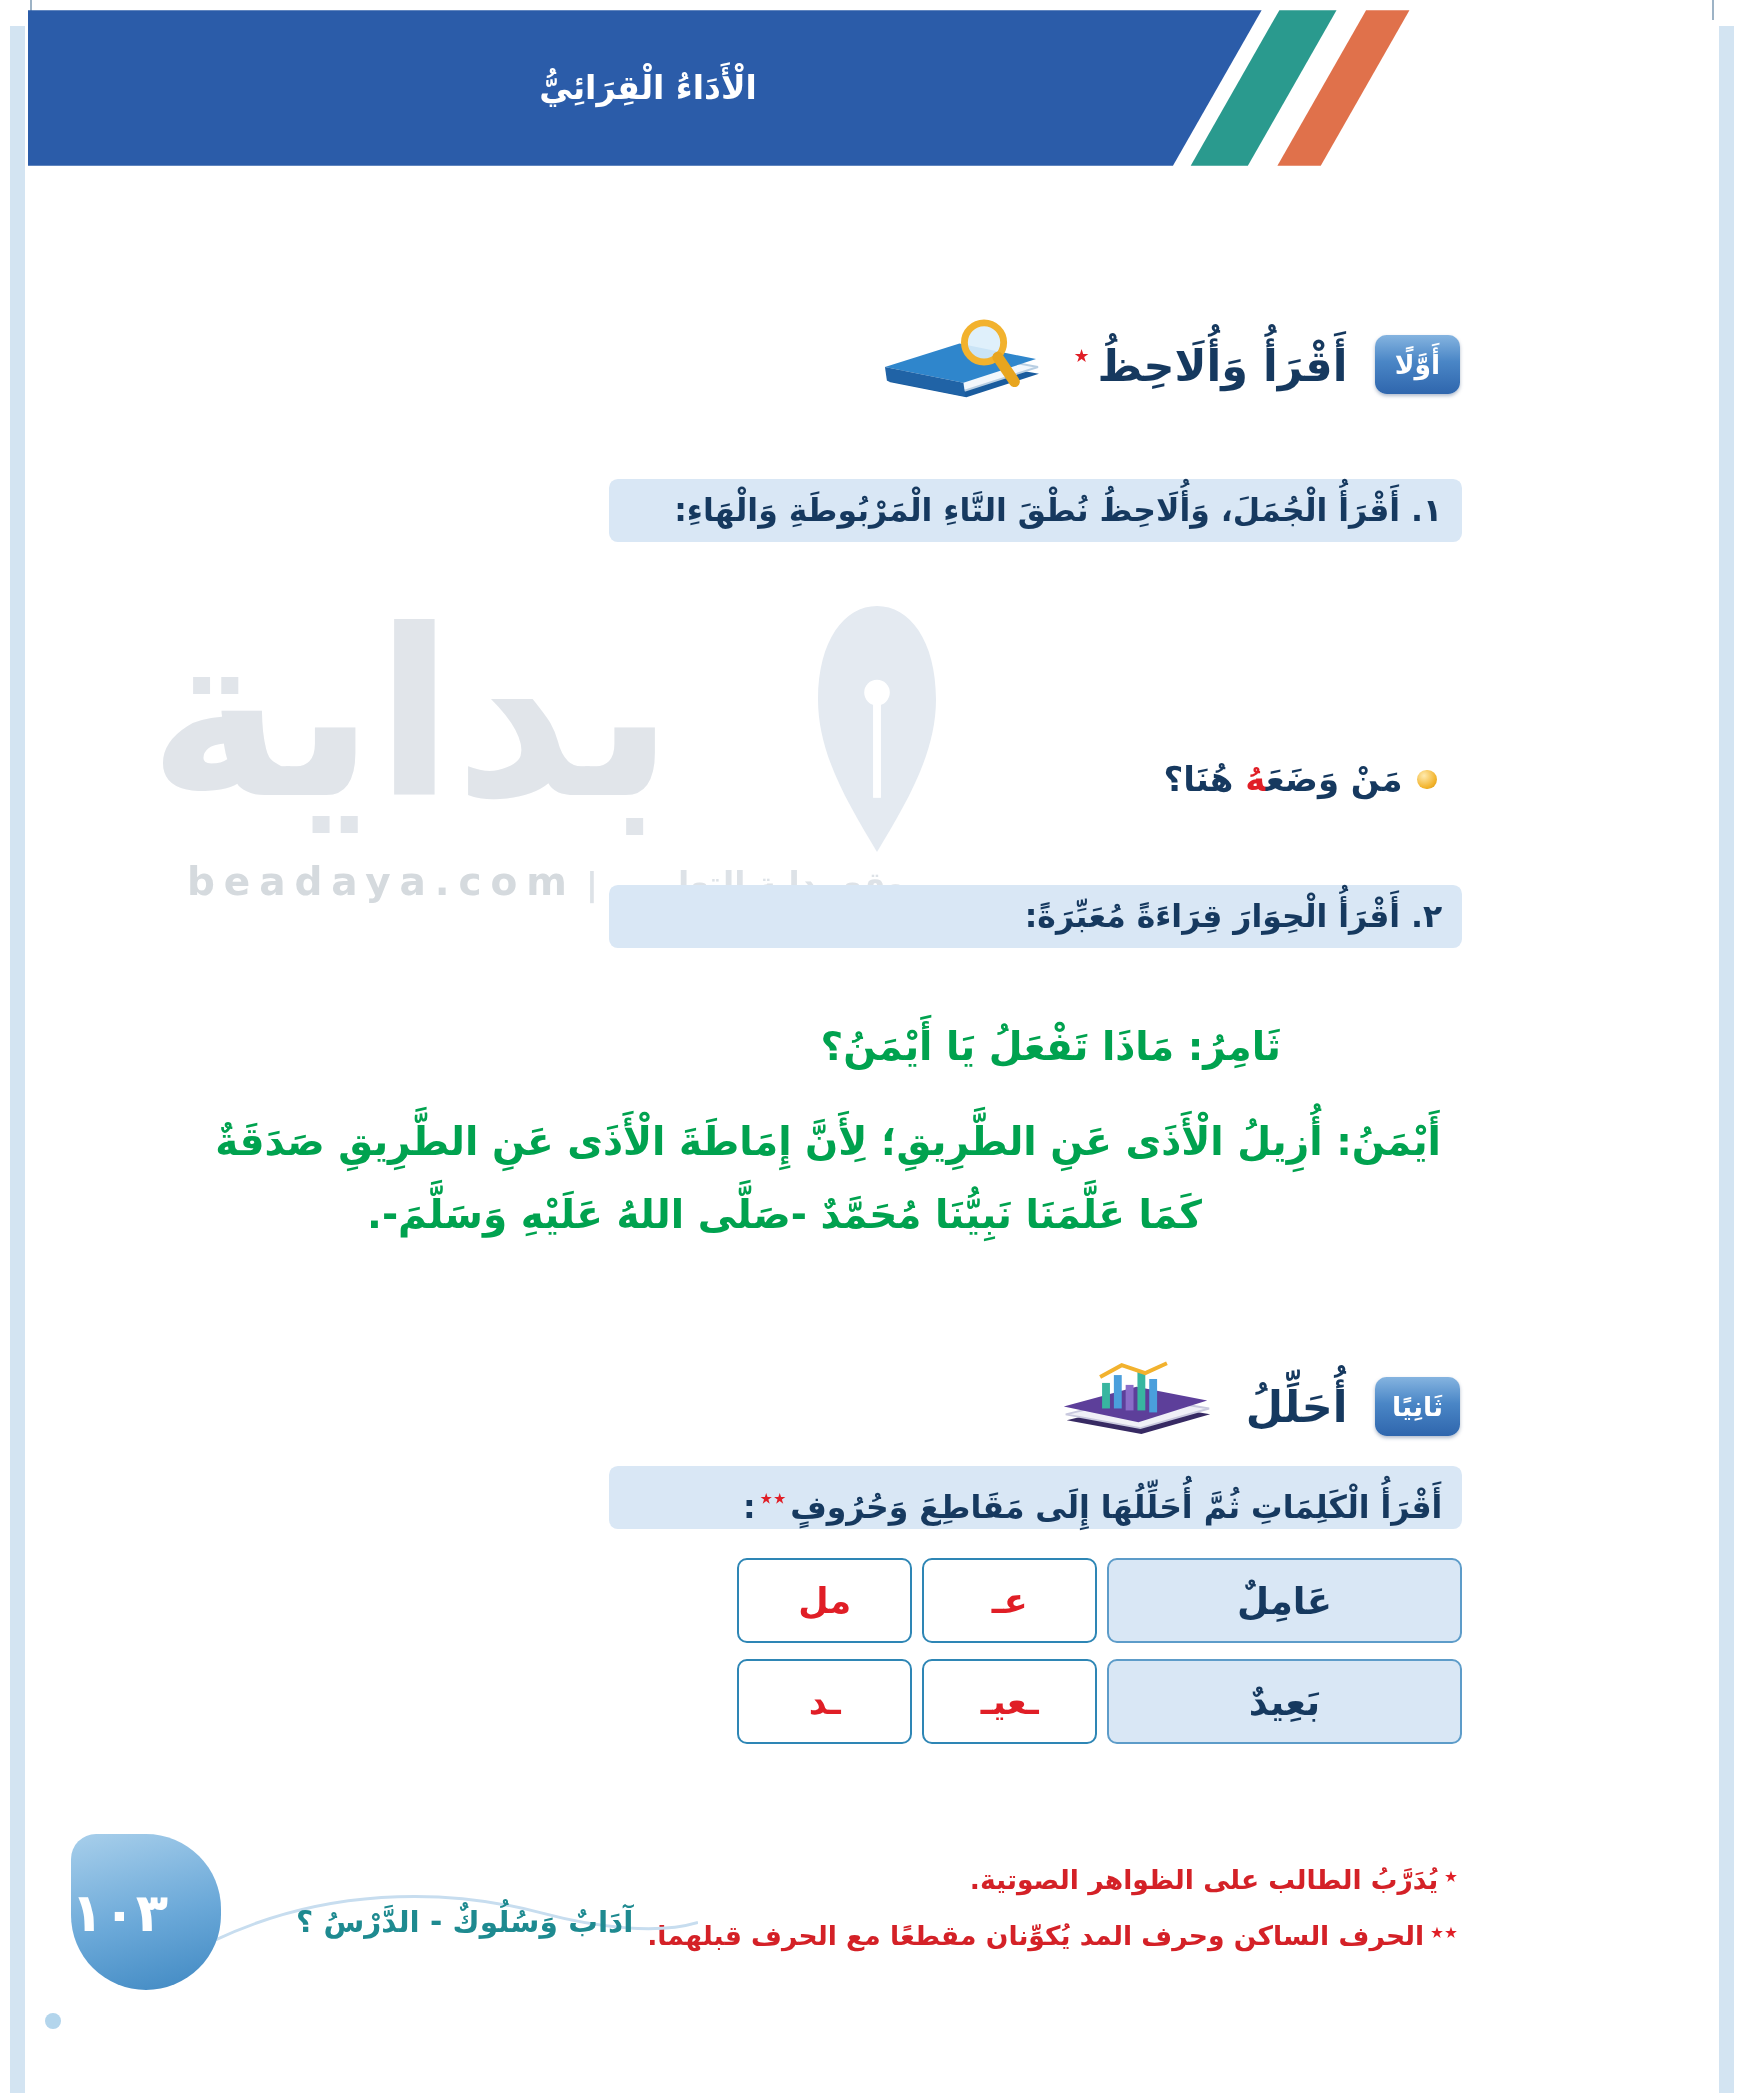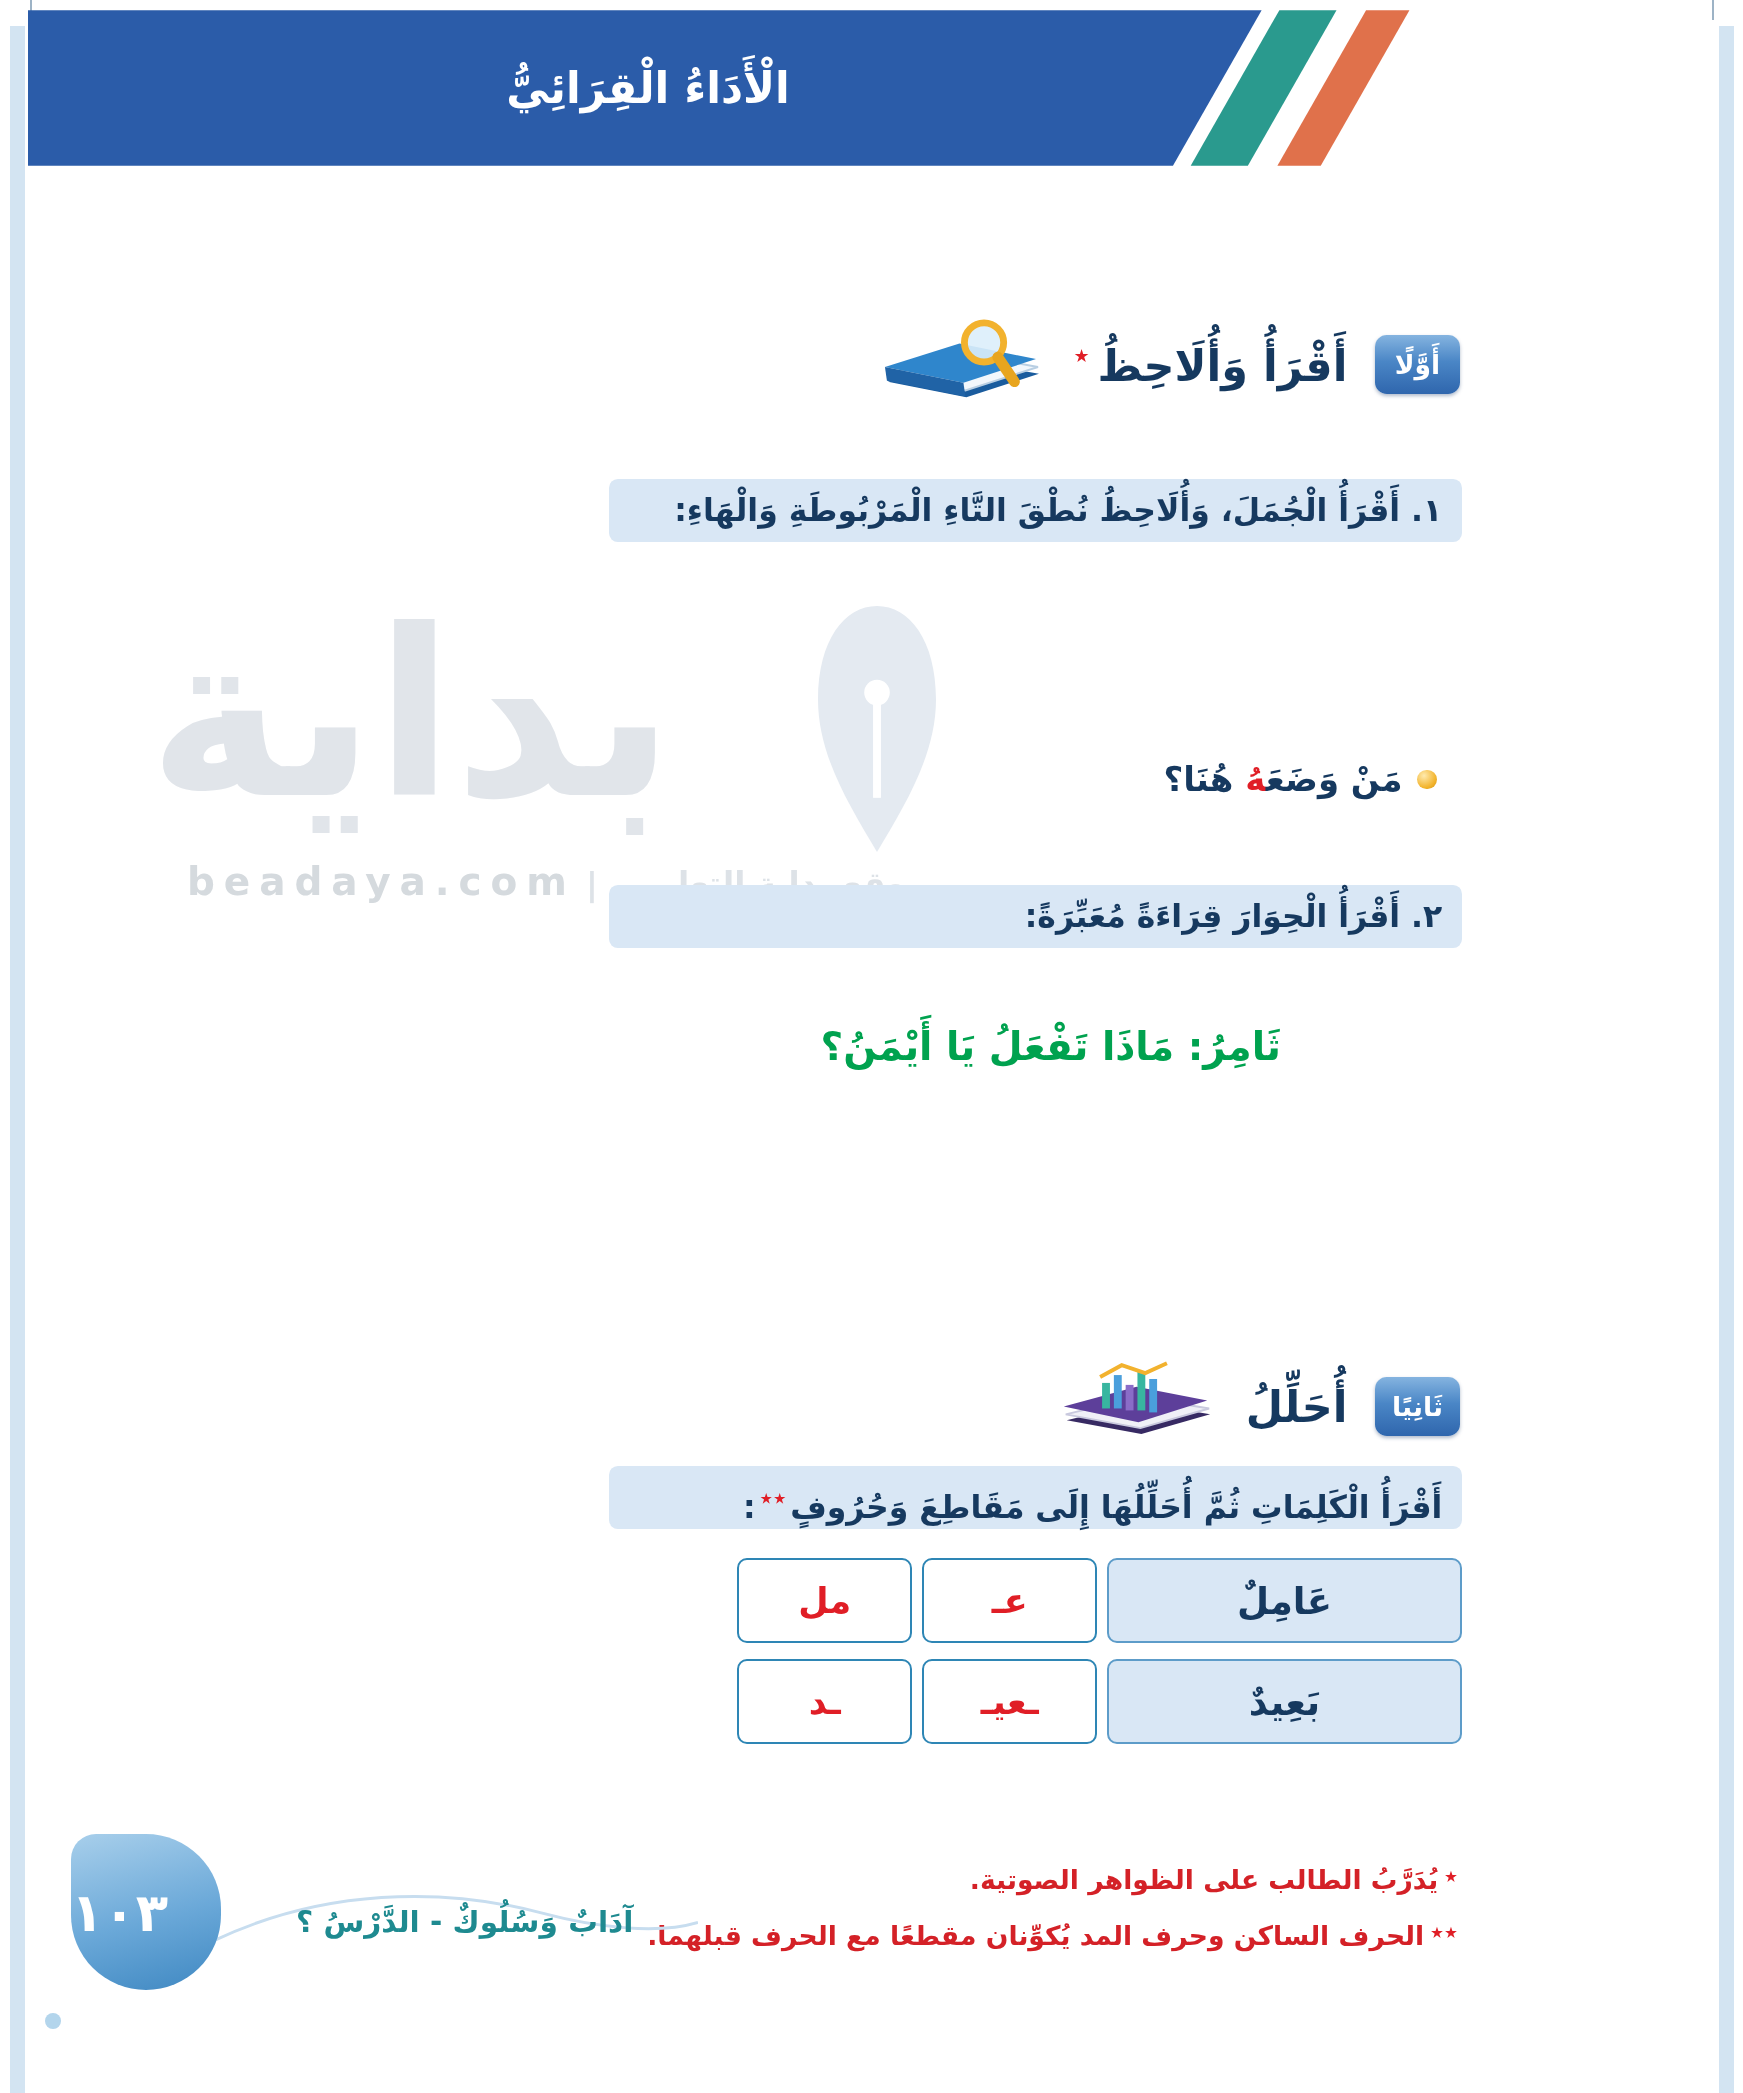--- a/index.html
+++ b/index.html
@@ -5,21 +5,21 @@
   html,body{margin:0;padding:0;background:#ffffff;}
   .page{position:relative;width:1744px;height:2093px;background:#ffffff;overflow:hidden;
         font-family:"DejaVu Sans",sans-serif;direction:rtl;}
   
   .edge{position:absolute;top:25.6px;bottom:0;width:14.8px;background:#d3e4f2;}
   .edge-l{left:9.9px;} .edge-r{right:9.9px;}
   .crop{position:absolute;width:2px;height:19.7px;background:#9db3c6;top:0;}
   
   .header{position:absolute;top:9.9px;left:27.6px;width:1411px;height:156px;}
   .header-title{position:absolute;top:0;left:0;width:1241px;height:156px;line-height:156px;
-        text-align:center;color:#ffffff;font-size:43px;font-weight:bold;}
+        text-align:center;color:#ffffff;font-size:33px;font-weight:bold;}
   
   .wm-name{position:absolute;left:148px;top:571px;font-size:231px;font-weight:bold;color:#e1e5ea;line-height:1.25;}
   .wm-site{position:absolute;left:187px;top:859px;font-size:39px;letter-spacing:8.9px;color:#d5dade;direction:ltr;font-weight:bold;}
   .wm-tag{position:absolute;left:586px;top:865px;font-size:32.5px;color:#dde2e7;font-weight:bold;}
   .wm-nib{position:absolute;left:818px;top:606px;}
   
   .sec-head{position:absolute;right:284px;display:flex;align-items:center;gap:27.6px;}
   .badge{width:85px;height:59px;border-radius:11.8px;display:flex;align-items:center;justify-content:center;
      color:#fff;font-weight:bold;font-size:26.6px;
      background:linear-gradient(180deg,#85b4e0 0%,#4a86c6 45%,#2f66ad 100%);
@@ -109,20 +109,24 @@
     <span class="dot"></span>
     <span><span>مَنْ وَضَعَ</span><span class="red">هُ</span><span> هُنَا؟</span></span>
   </div>
 
   <div class="bar" style="top:885px;">٢. أَقْرَأُ الْحِوَارَ قِرَاءَةً مُعَبِّرَةً:</div>
 
   <div class="dlg" style="top:1024px;right:463px;">
     <span>ثَامِرُ:</span><span> مَاذَا تَفْعَلُ يَا أَيْمَنُ؟</span>
   </div>
 
+  <div class="dlg dlg-b" style="top:1119px;">
+    <div class="dlg-lineA"><span>أَيْمَنُ:</span><span> أُزِيلُ الْأَذَى عَنِ الطَّرِيقِ؛ لِأَنَّ إِمَاطَةَ الْأَذَى عَنِ الطَّرِيقِ صَدَقَةٌ</span></div>
+    <div class="dlg-lineB">كَمَا عَلَّمَنَا نَبِيُّنَا مُحَمَّدٌ -صَلَّى اللهُ عَلَيْهِ وَسَلَّمَ-.</div>
+  </div>
 
   <div class="sec-head" style="top:1357px;">
     <div class="badge">ثَانِيًا</div>
     <div class="sec-title">أُحَلِّلُ</div>
     <svg width="167" height="99" viewBox="0 0 170 100">
       <path d="M16 64 L90 46 L162 58 L92 78 Z" fill="#372a63"></path>
       <path d="M15 58 L89 40 L161 52 L91 72 Z" fill="#f0f0f7" stroke="#c9c9de" stroke-width="2"></path>
       <path d="M13 50 L87 30 L159 44 L89 66 Z" fill="#5d3f9a"></path>
       <rect x="52" y="26" width="8" height="26" fill="#38b6a0"></rect>
       <rect x="64" y="18" width="8" height="34" fill="#4a9fdc"></rect>

